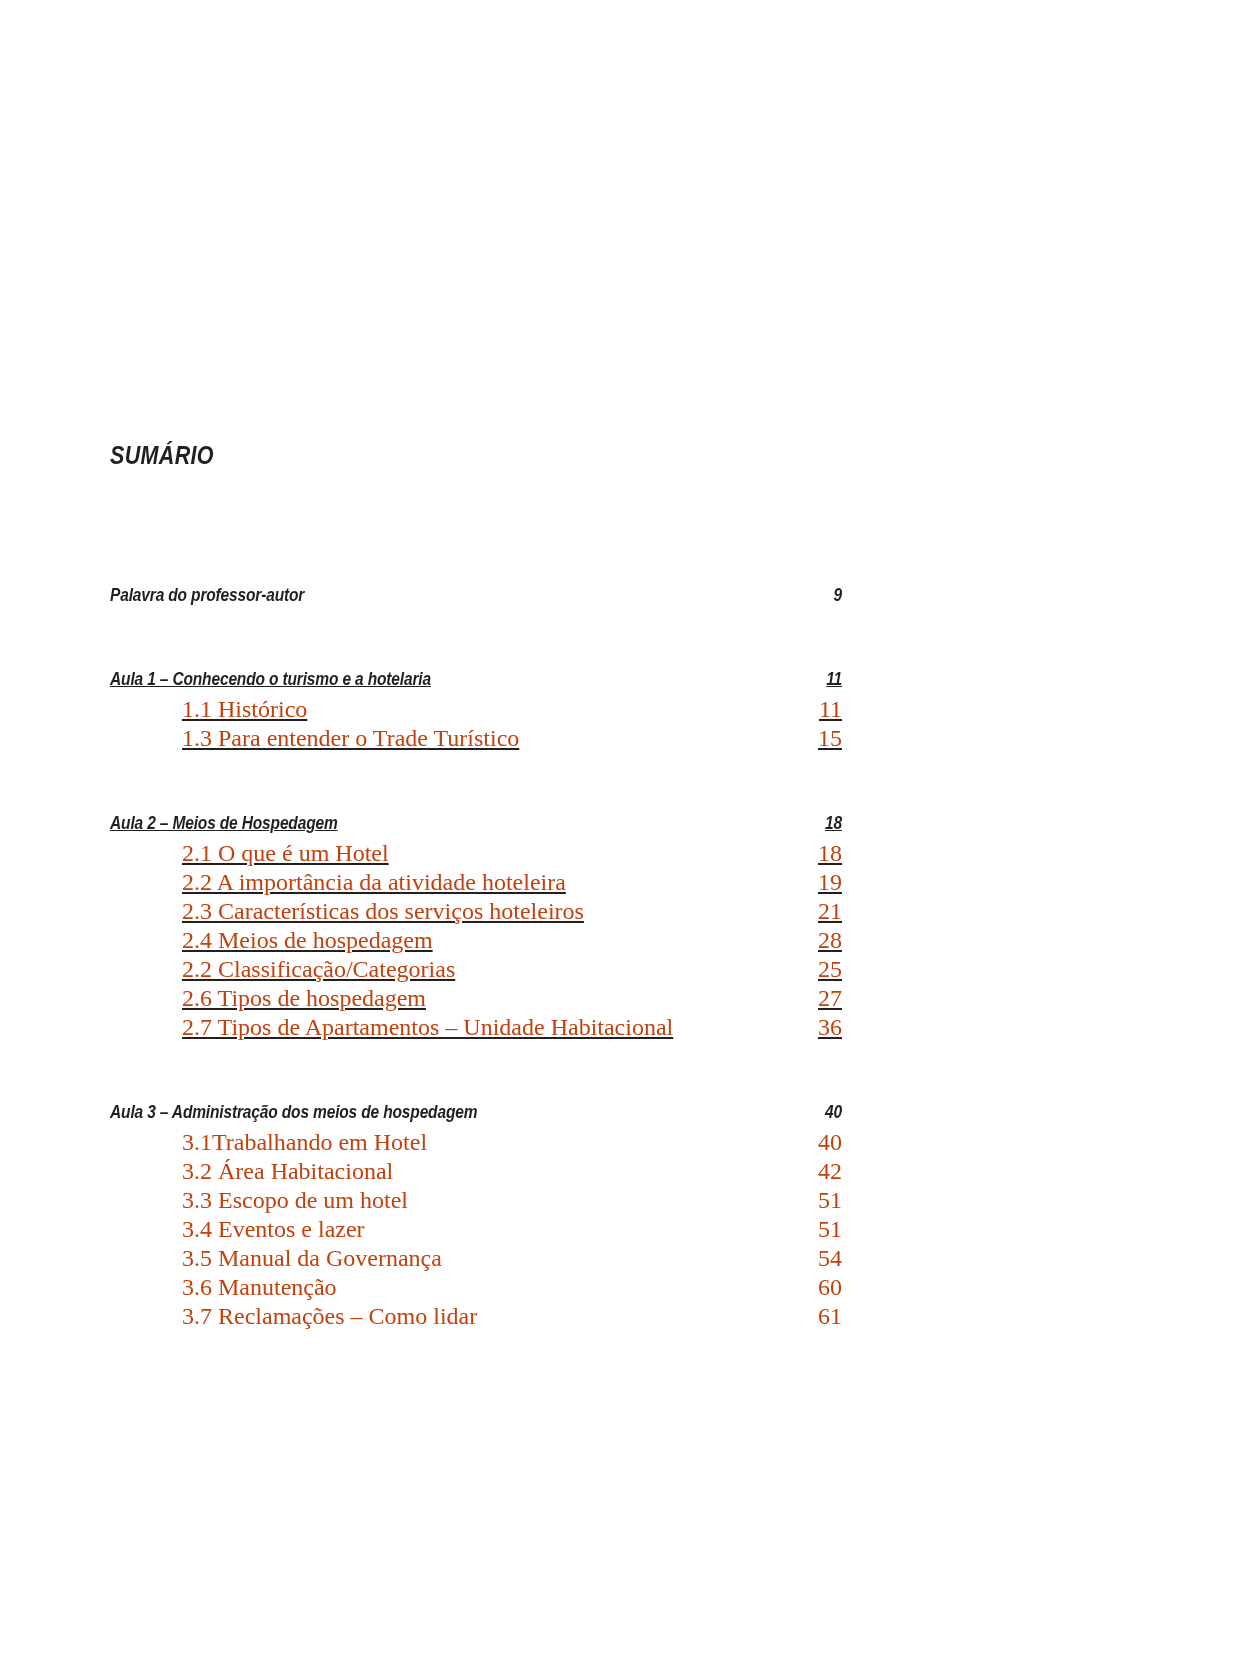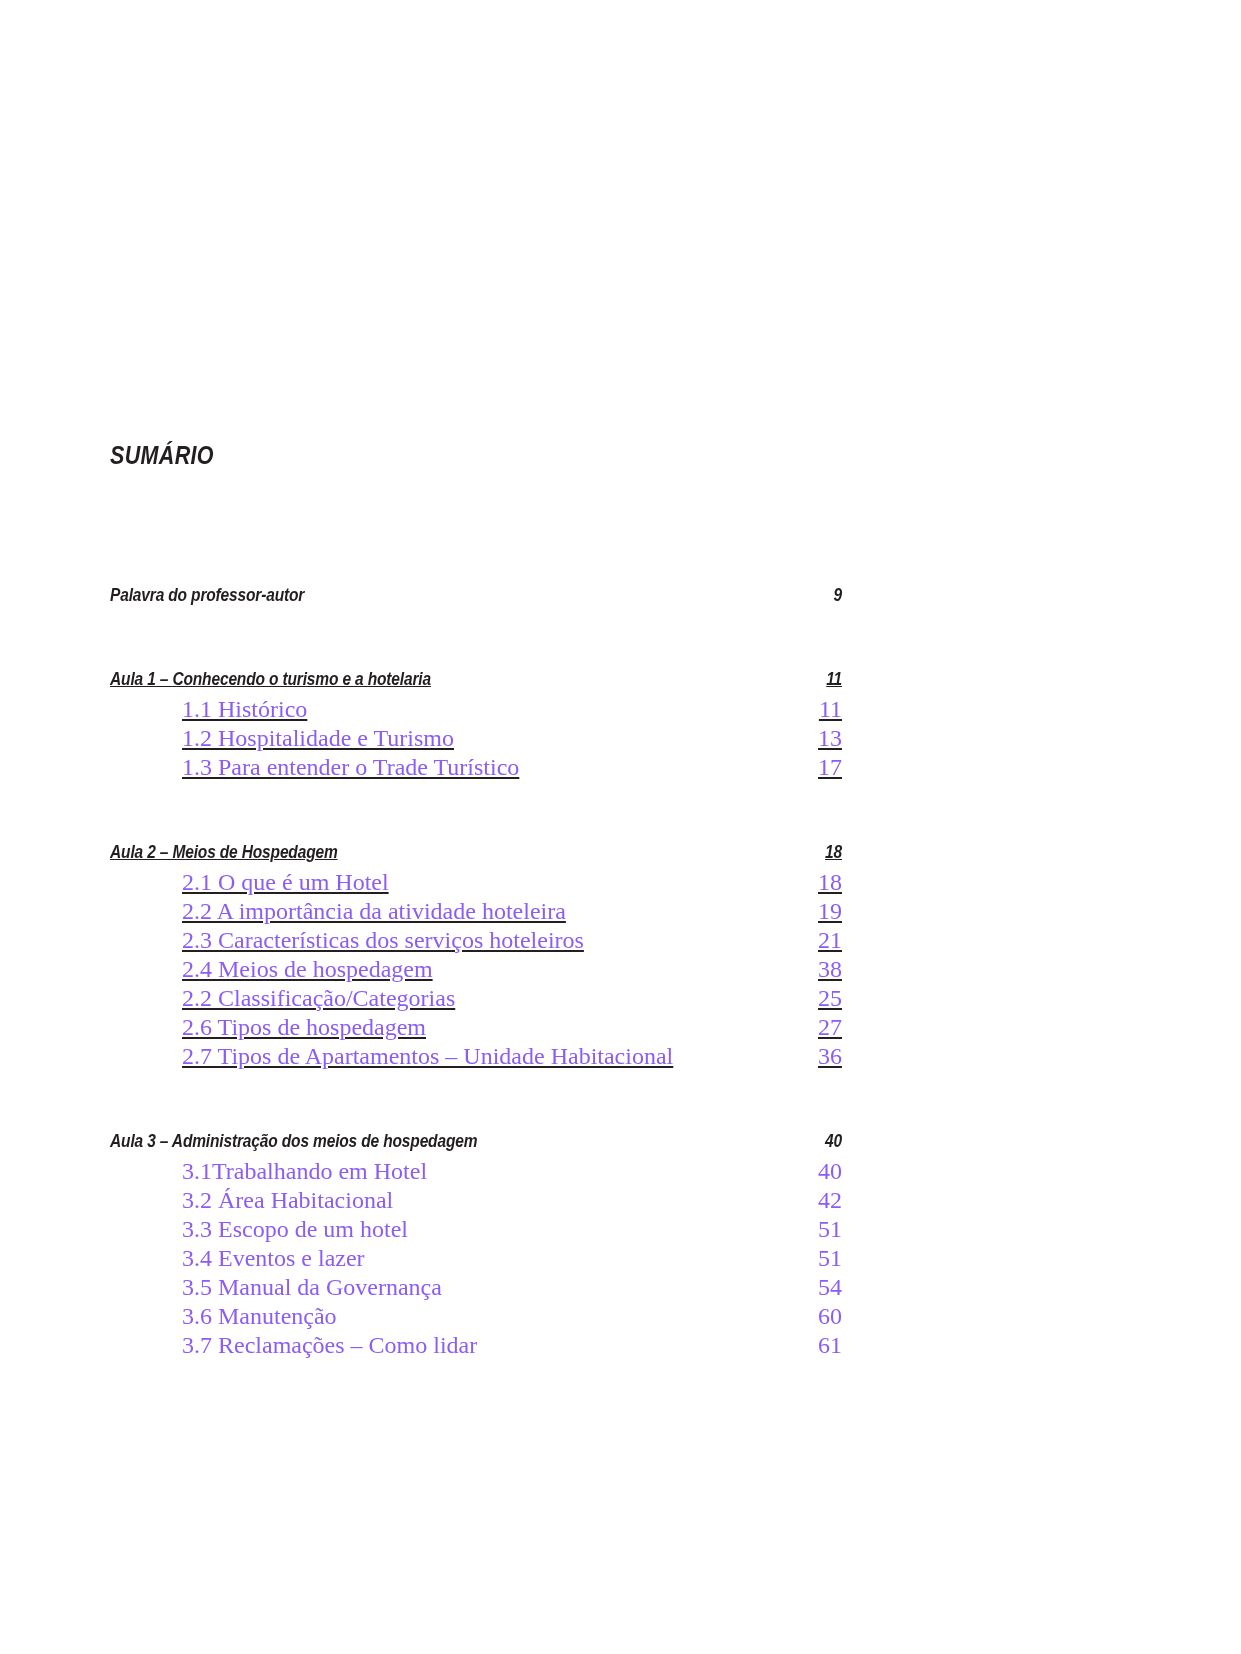--- a/index.html
+++ b/index.html
@@ -79,21 +79,21 @@
   
   .row.entry {
     line-height: 1;
   }
   .row.entry .label,
   .row.entry .pageno {
     font-family: "Liberation Serif", serif;
     font-weight: normal;
     font-style: normal;
     font-size: 24px;
-    color: #8b5cf6;
+    color: #c2410c;
   }
   .row.entry {
     padding-top: 5px;
   }
   .row.entry .label {
     padding-left: 72px;
     white-space: nowrap;
   }
 
   .label { flex: 0 0 auto; }
@@ -126,28 +126,23 @@
         <span class="label">Aula 1 – Conhecendo o turismo e a hotelaria</span>
         <span class="filler"></span>
         <span class="pageno">11</span>
       </div>
       <div class="row entry">
         <span class="label">1.1 Histórico</span>
         <span class="filler"></span>
         <span class="pageno">11</span>
       </div>
       <div class="row entry">
-        <span class="label">1.2 Hospitalidade e Turismo</span>
-        <span class="filler"></span>
-        <span class="pageno">13</span>
-      </div>
-      <div class="row entry">
         <span class="label">1.3 Para entender o Trade Turístico</span>
         <span class="filler"></span>
-        <span class="pageno">17</span>
+        <span class="pageno">15</span>
       </div>
     </div>
 
     <div class="toc-block gap-mid">
       <div class="row section">
         <span class="label">Aula 2 – Meios de Hospedagem</span>
         <span class="filler"></span>
         <span class="pageno">18</span>
       </div>
       <div class="row entry">
@@ -161,21 +156,21 @@
         <span class="pageno">19</span>
       </div>
       <div class="row entry">
         <span class="label">2.3 Características dos serviços hoteleiros</span>
         <span class="filler"></span>
         <span class="pageno">21</span>
       </div>
       <div class="row entry">
         <span class="label">2.4 Meios de hospedagem</span>
         <span class="filler"></span>
-        <span class="pageno">38</span>
+        <span class="pageno">28</span>
       </div>
       <div class="row entry">
         <span class="label">2.2 Classificação/Categorias</span>
         <span class="filler"></span>
         <span class="pageno">25</span>
       </div>
       <div class="row entry">
         <span class="label">2.6 Tipos de hospedagem</span>
         <span class="filler"></span>
         <span class="pageno">27</span>

